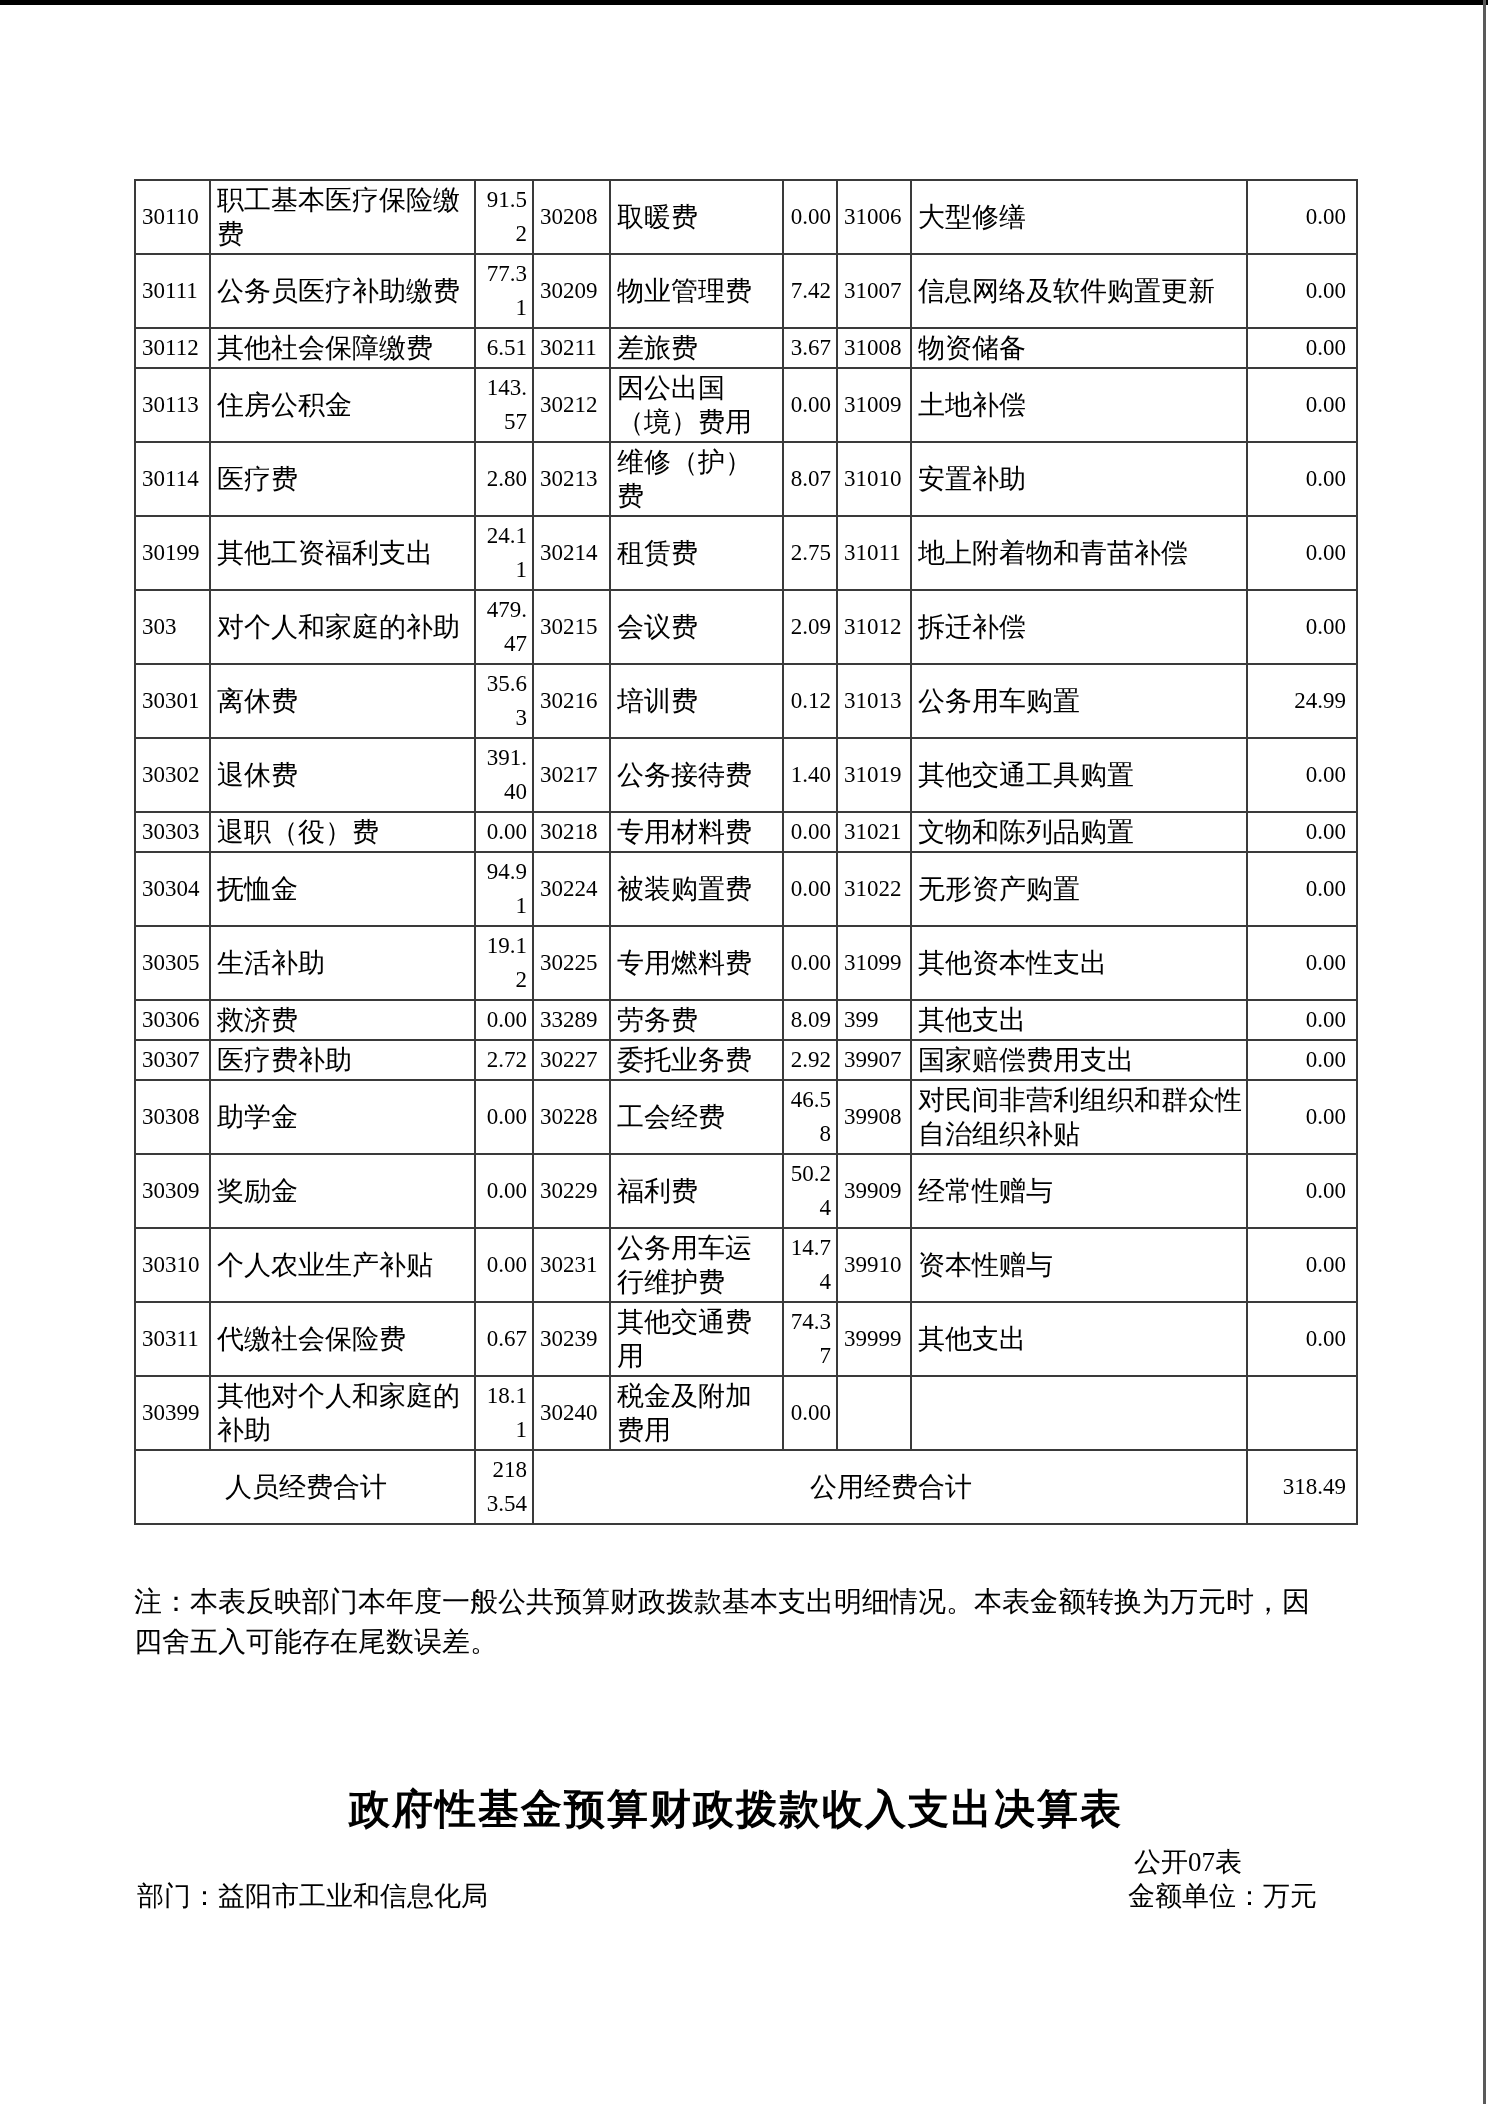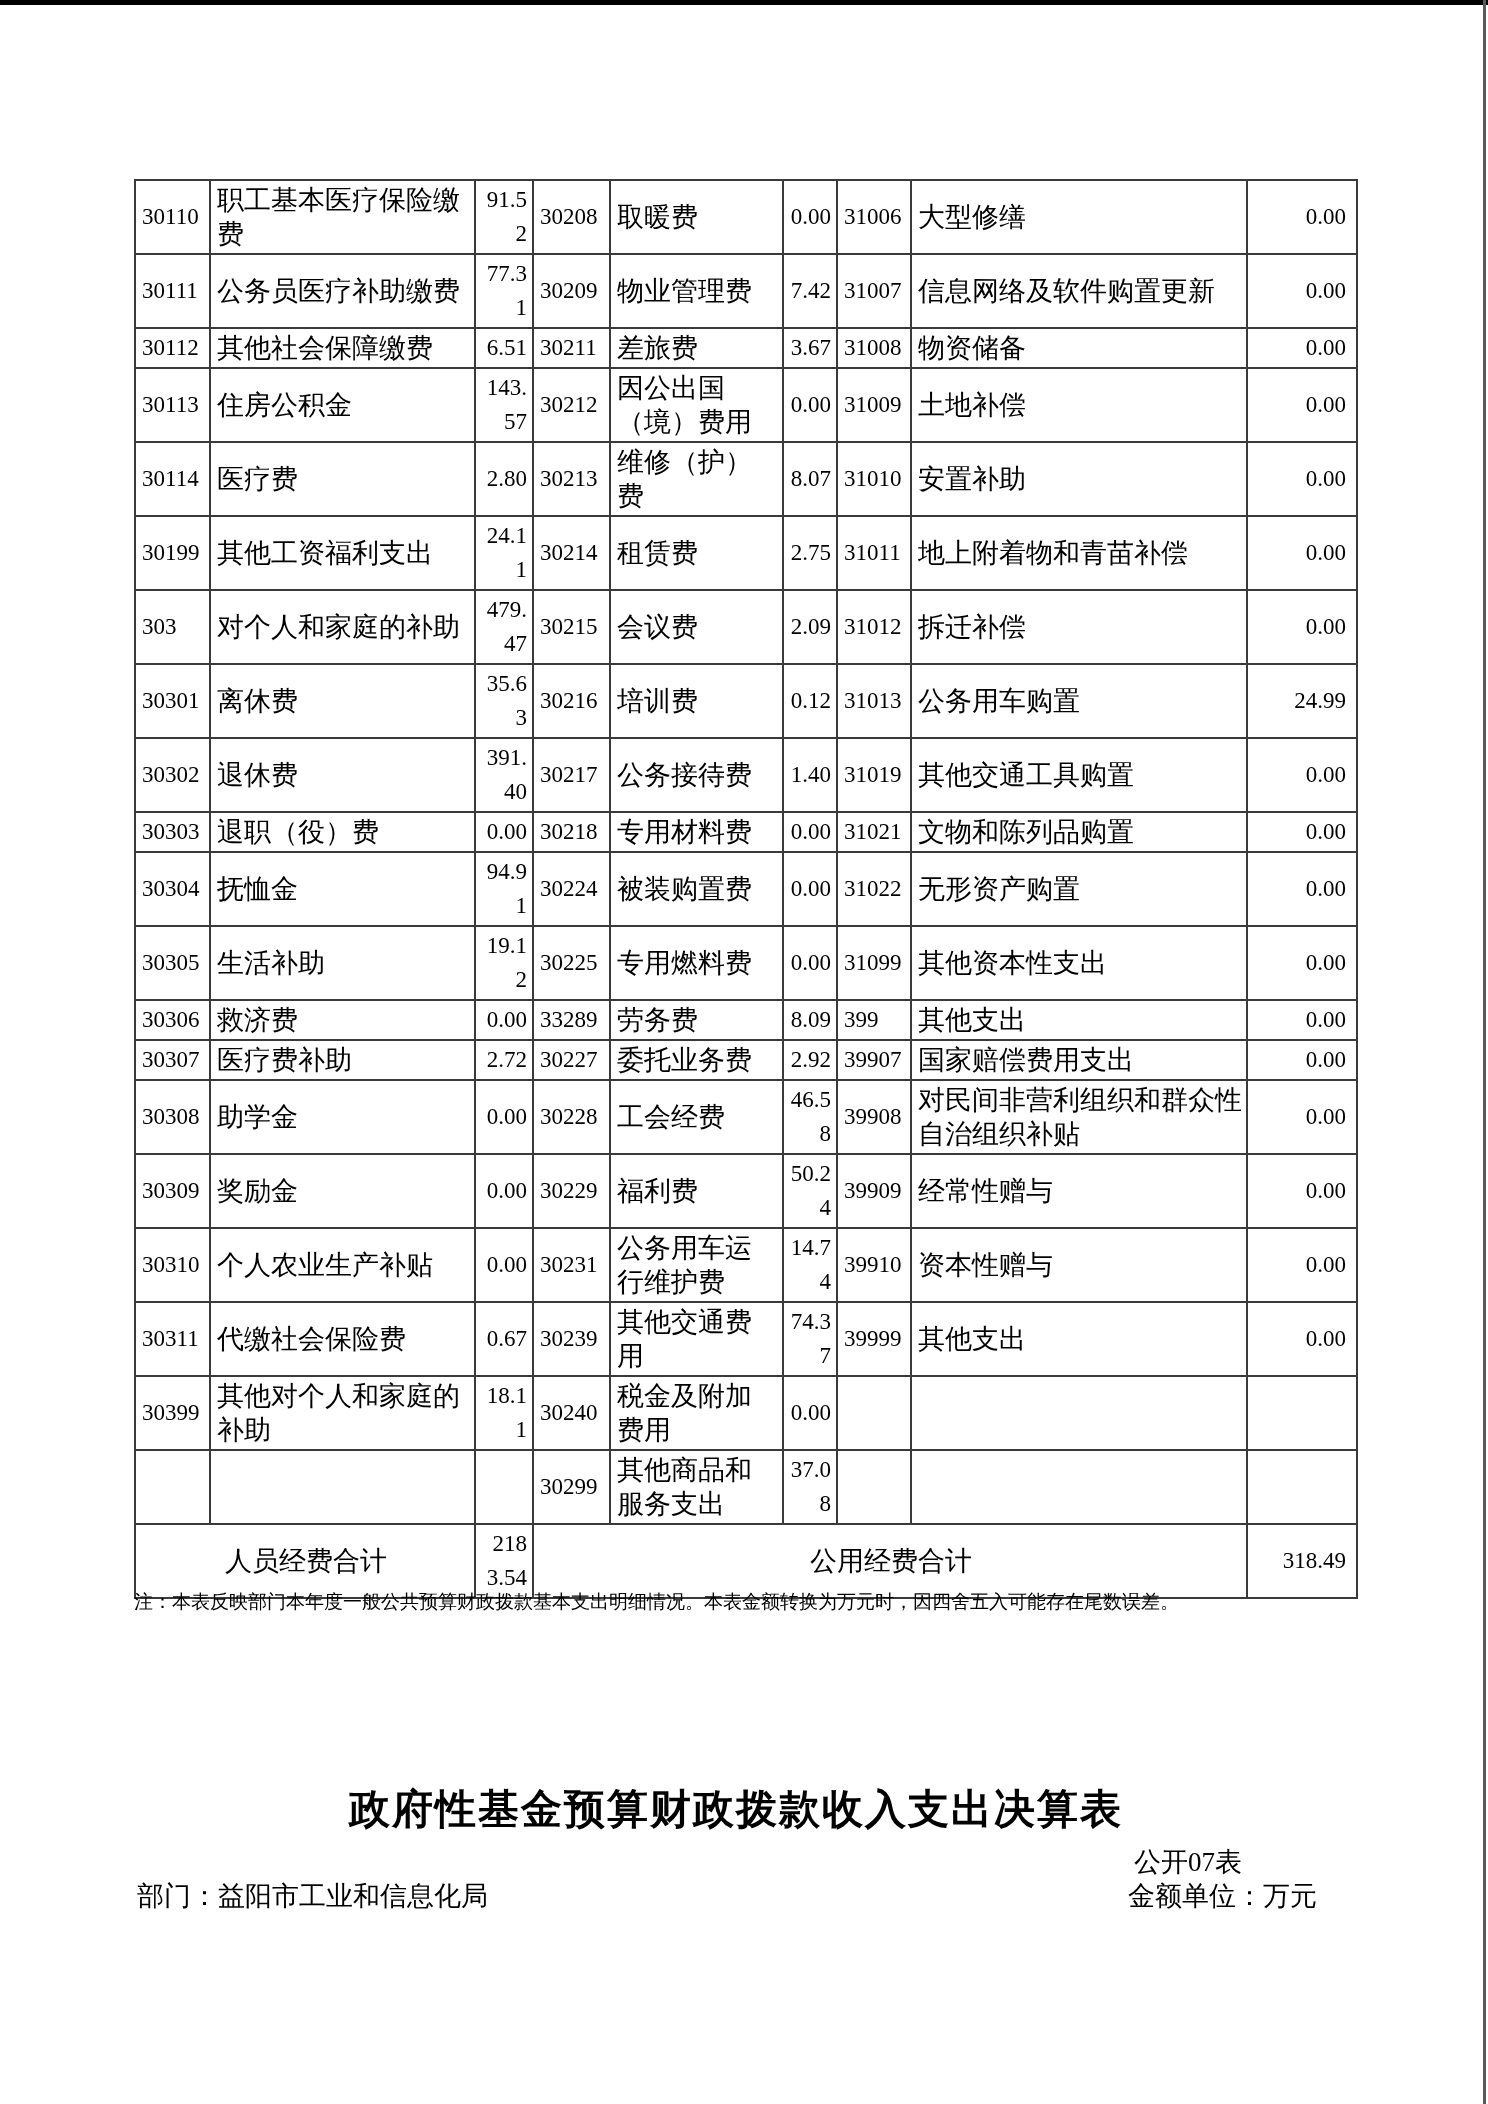--- a/index.html
+++ b/index.html
@@ -28,21 +28,21 @@
   
   tbody.data td:nth-child(3n){font-size:23px;text-align:right;padding-right:5px;padding-left:2px}
   tbody.data td:nth-child(9){padding-right:10px}
 
   tr.totals td.lbl{text-align:center}
   tr.totals td.amt{font-size:23px;text-align:right;padding-right:5px;padding-left:2px}
   tr.totals td.amt.last{padding-right:10px}
 
   .note{
     position:absolute;left:134px;top:1582px;width:1200px;
-    font-size:19px;line-height:40px;text-align:left;
+    font-size:28px;line-height:40px;text-align:left;
   }
   .doc-title{
     position:absolute;left:0;top:1782px;width:1472px;
     text-align:center;font-size:41px;font-weight:bold;letter-spacing:2px;
   }
   .table-code{position:absolute;left:1134px;top:1844px;font-size:27px}
   .dept{position:absolute;left:137px;top:1878px;font-size:27px}
   .unit{position:absolute;left:1128px;top:1878px;font-size:27px}
 </style>
 </head>
@@ -286,31 +286,20 @@
         <td>其他对个人和家庭的补助</td>
         <td>18.11</td>
         <td>30240</td>
         <td>税金及附加费用</td>
         <td>0.00</td>
         <td></td>
         <td></td>
         <td></td>
       </tr>
 
-      <tr>
-        <td></td>
-        <td></td>
-        <td></td>
-        <td>30299</td>
-        <td>其他商品和服务支出</td>
-        <td>37.08</td>
-        <td></td>
-        <td></td>
-        <td></td>
-      </tr>
     </tbody>
   <tbody>
     <tr class="totals">
       <td class="lbl" colspan="2">人员经费合计</td>
       <td class="amt">2183.54</td>
       <td class="lbl" colspan="5">公用经费合计</td>
       <td class="amt last">318.49</td>
     </tr>
   </tbody>
 </table>

